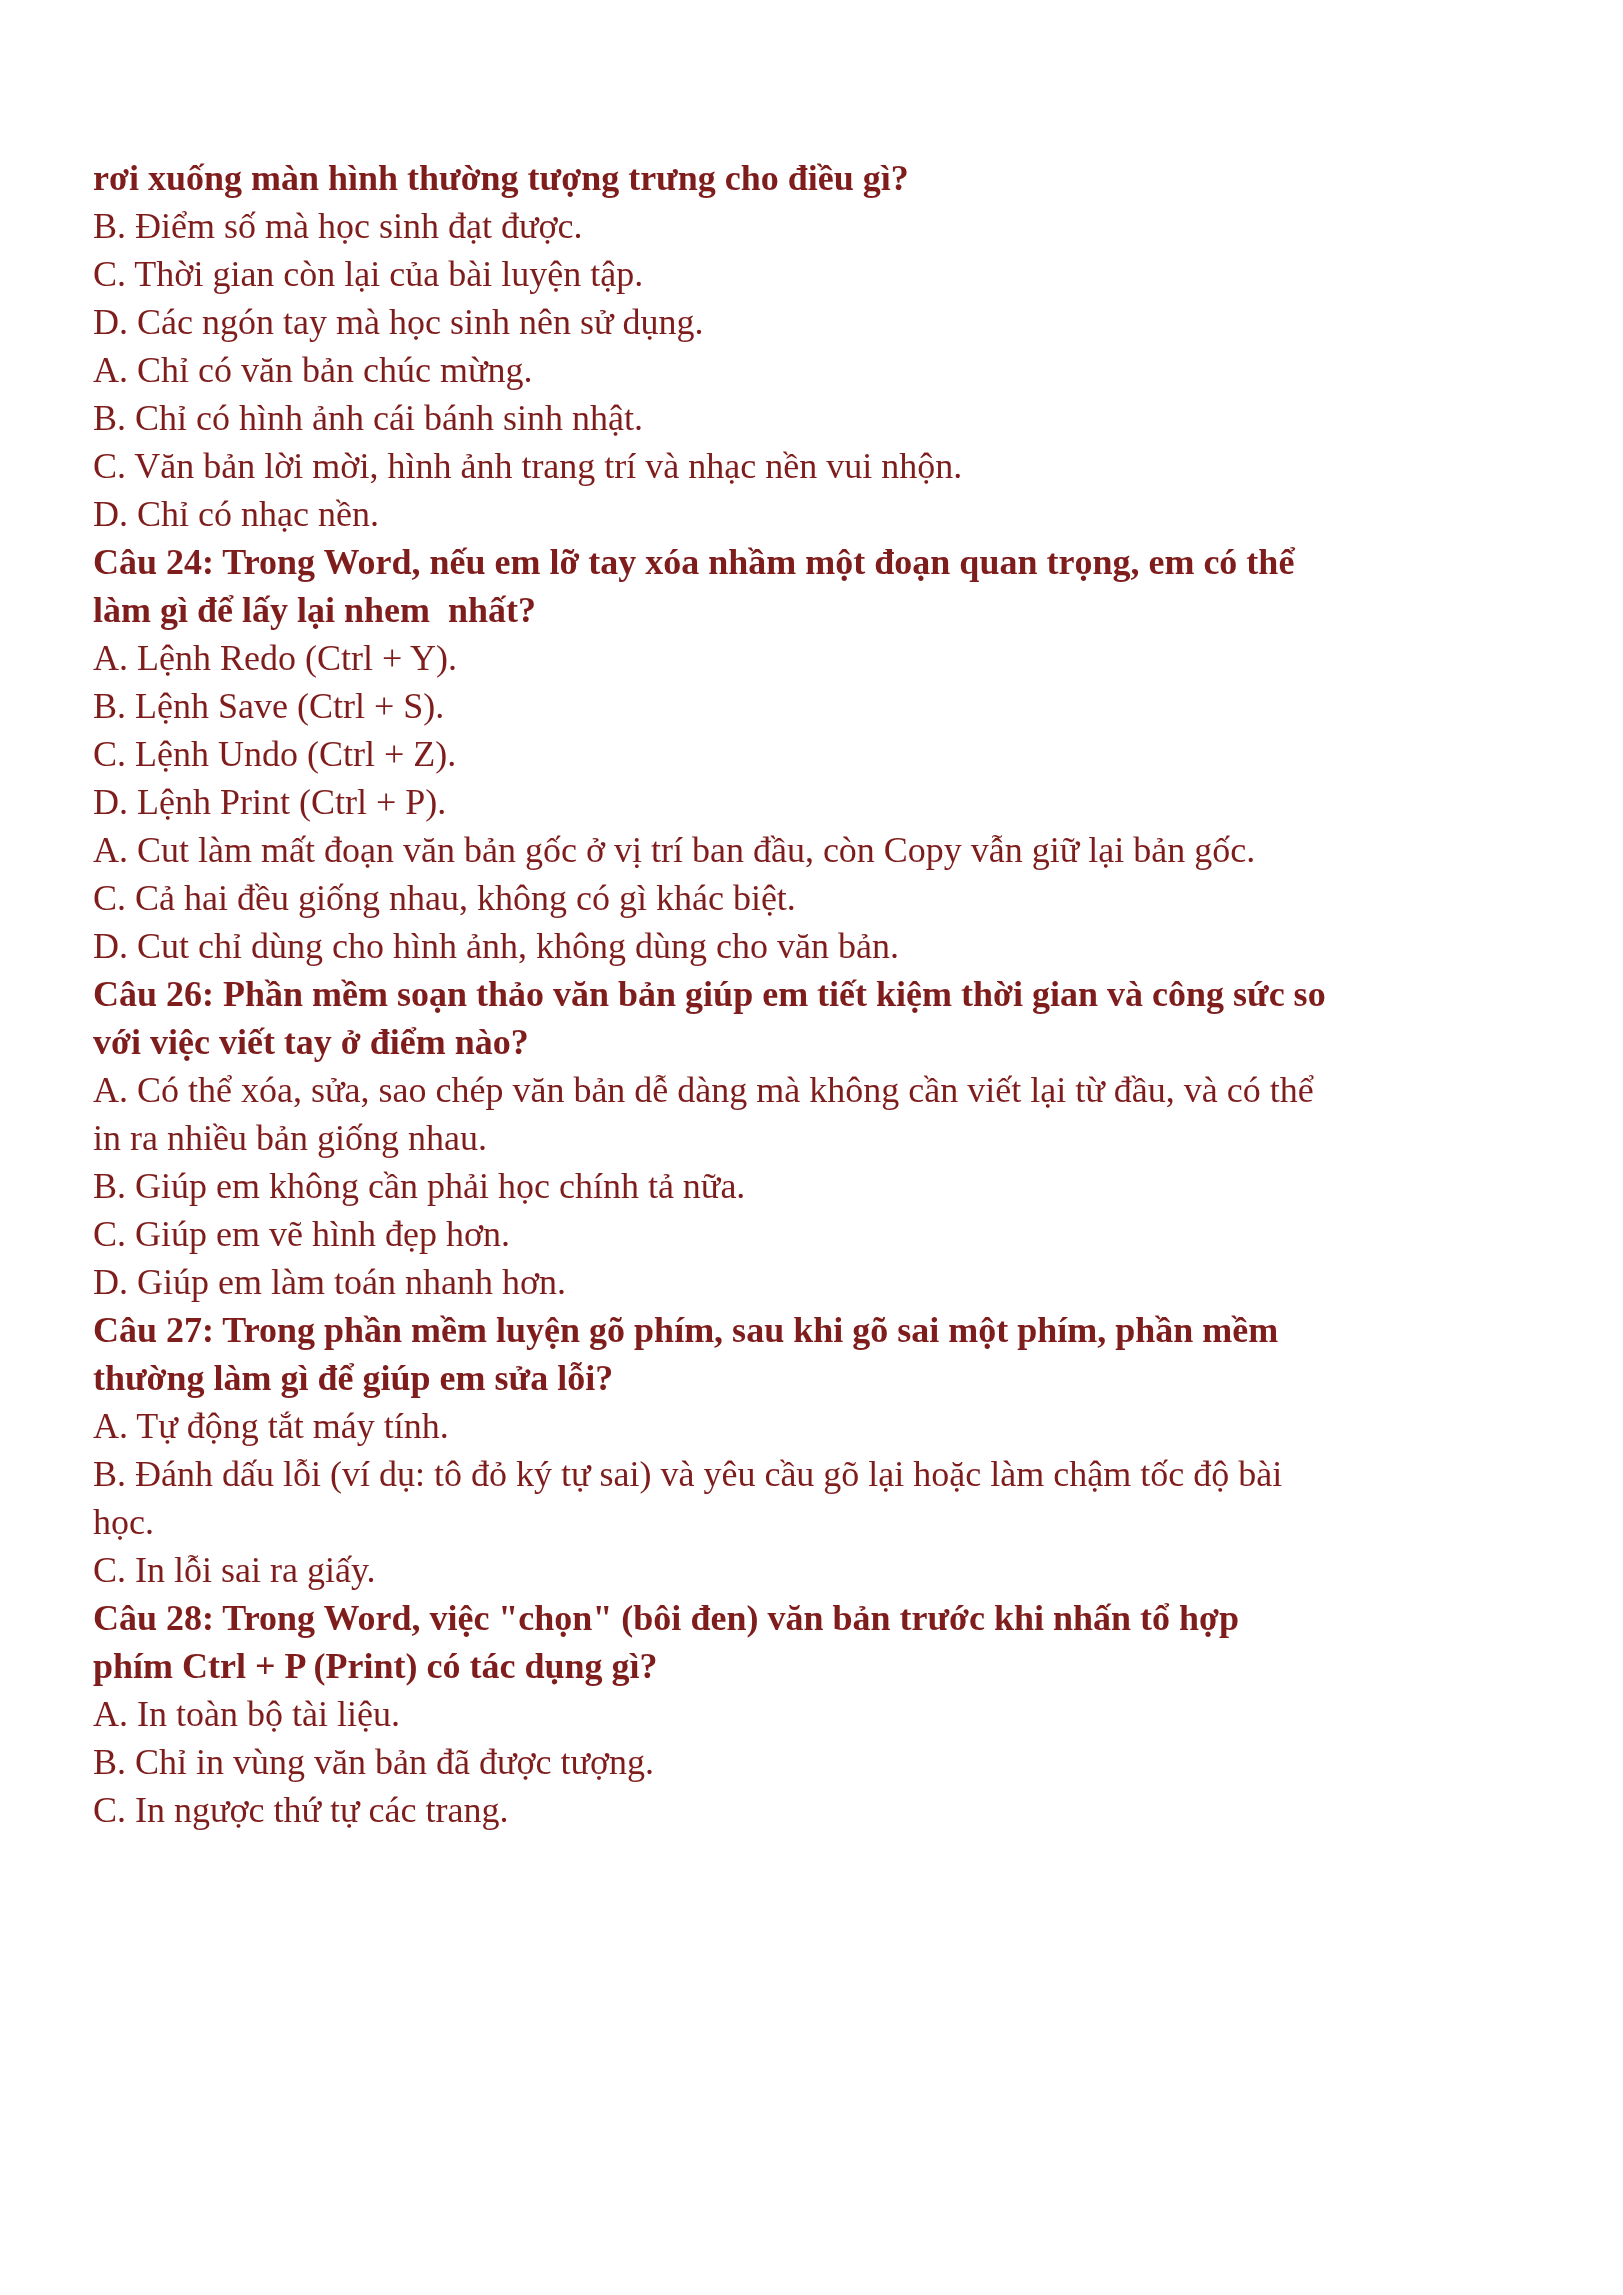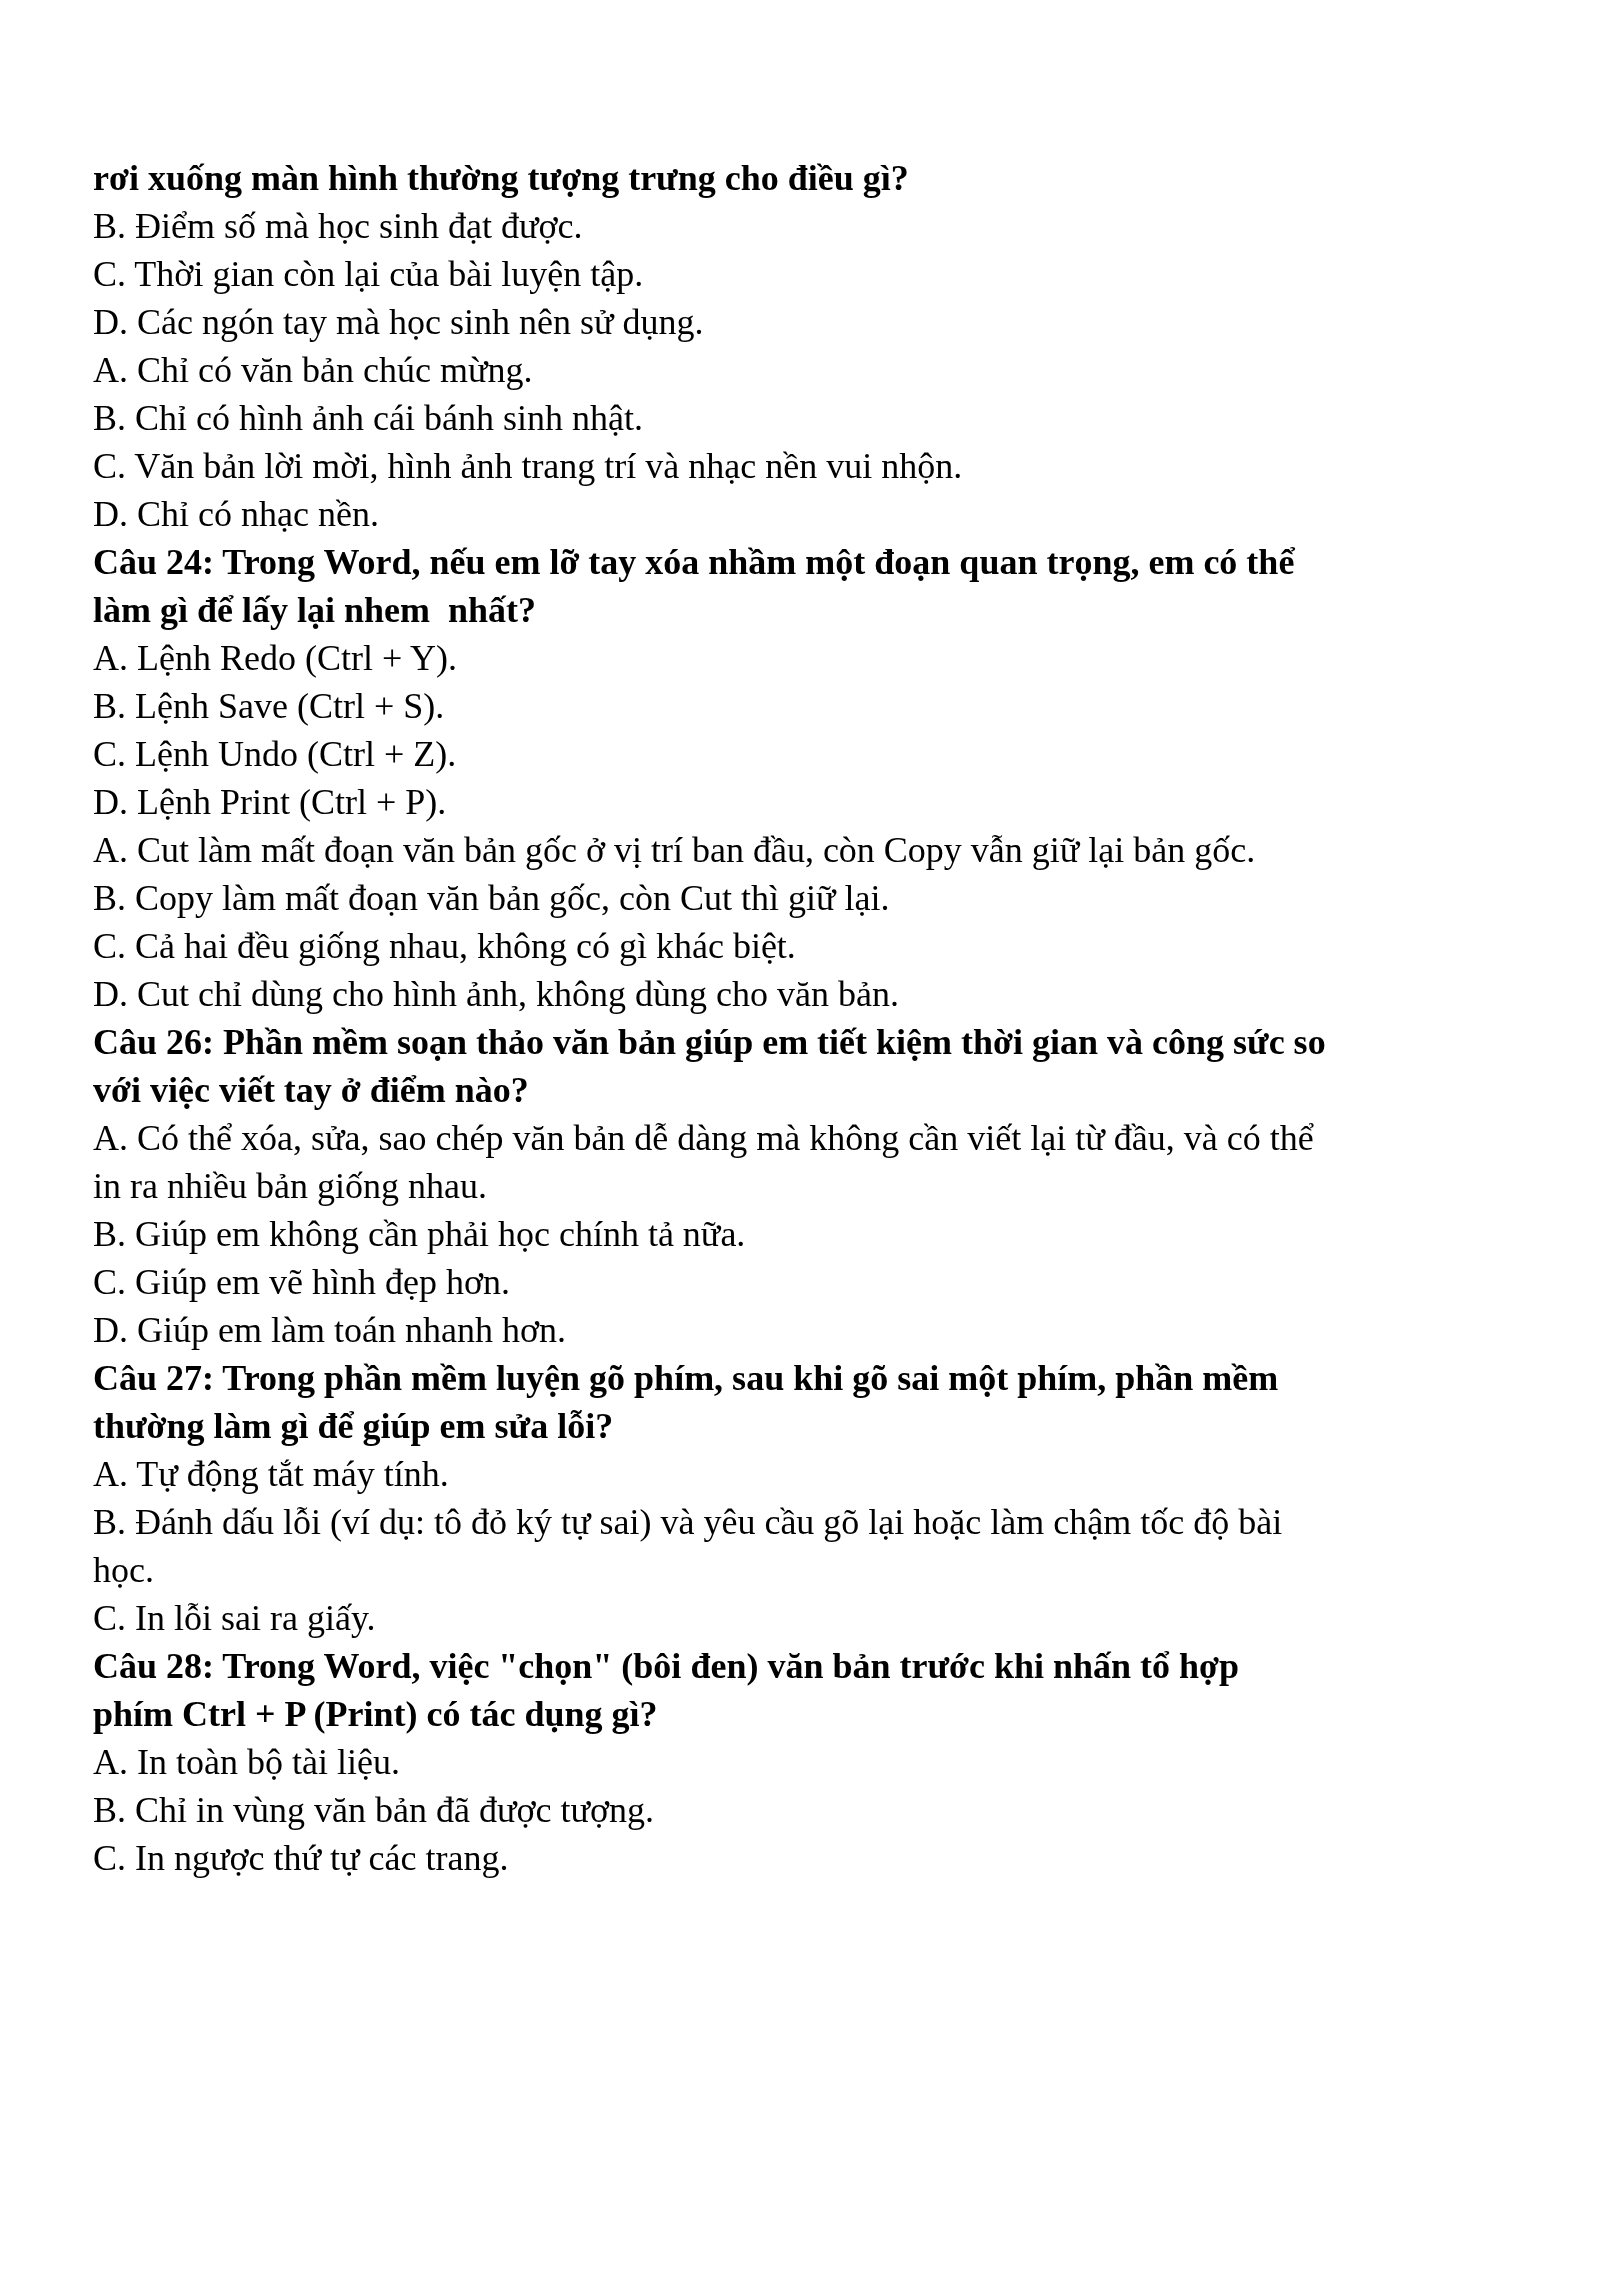--- a/index.html
+++ b/index.html
@@ -14,21 +14,21 @@
     background: #ffffff;
     box-sizing: border-box;
     padding: 154px 47px 0 93px;
     overflow: hidden;
   }
   .page p {
     margin: 0;
     font-family: "Liberation Serif", serif;
     font-size: 36px;
     line-height: 48px;
-    color: #000000;
+    color: #7f1d1d;
     white-space: pre-wrap; 
   }
   .page p.prompt {
     font-weight: bold;
   }
 </style>
 </head>
 <body>
 
 <main class="page" id="quiz-page" style="background: rgb(255, 255, 255); color: rgb(0, 0, 0);">
@@ -40,21 +40,20 @@
     <p class="option">B. Chỉ có hình ảnh cái bánh sinh nhật.</p>
     <p class="option">C. Văn bản lời mời, hình ảnh trang trí và nhạc nền vui nhộn.</p>
     <p class="option">D. Chỉ có nhạc nền.</p>
     <p class="prompt">Câu 24: Trong Word, nếu em lỡ tay xóa nhầm một đoạn quan trọng, em có thể
 làm gì để lấy lại nhem  nhất?</p>
     <p class="option">A. Lệnh Redo (Ctrl + Y).</p>
     <p class="option">B. Lệnh Save (Ctrl + S).</p>
     <p class="option">C. Lệnh Undo (Ctrl + Z).</p>
     <p class="option">D. Lệnh Print (Ctrl + P).</p>
     <p class="option">A. Cut làm mất đoạn văn bản gốc ở vị trí ban đầu, còn Copy vẫn giữ lại bản gốc.</p>
-    <p class="option">B. Copy làm mất đoạn văn bản gốc, còn Cut thì giữ lại.</p>
     <p class="option">C. Cả hai đều giống nhau, không có gì khác biệt.</p>
     <p class="option">D. Cut chỉ dùng cho hình ảnh, không dùng cho văn bản.</p>
     <p class="prompt">Câu 26: Phần mềm soạn thảo văn bản giúp em tiết kiệm thời gian và công sức so
 với việc viết tay ở điểm nào?</p>
     <p class="option">A. Có thể xóa, sửa, sao chép văn bản dễ dàng mà không cần viết lại từ đầu, và có thể
 in ra nhiều bản giống nhau.</p>
     <p class="option">B. Giúp em không cần phải học chính tả nữa.</p>
     <p class="option">C. Giúp em vẽ hình đẹp hơn.</p>
     <p class="option">D. Giúp em làm toán nhanh hơn.</p>
     <p class="prompt">Câu 27: Trong phần mềm luyện gõ phím, sau khi gõ sai một phím, phần mềm

